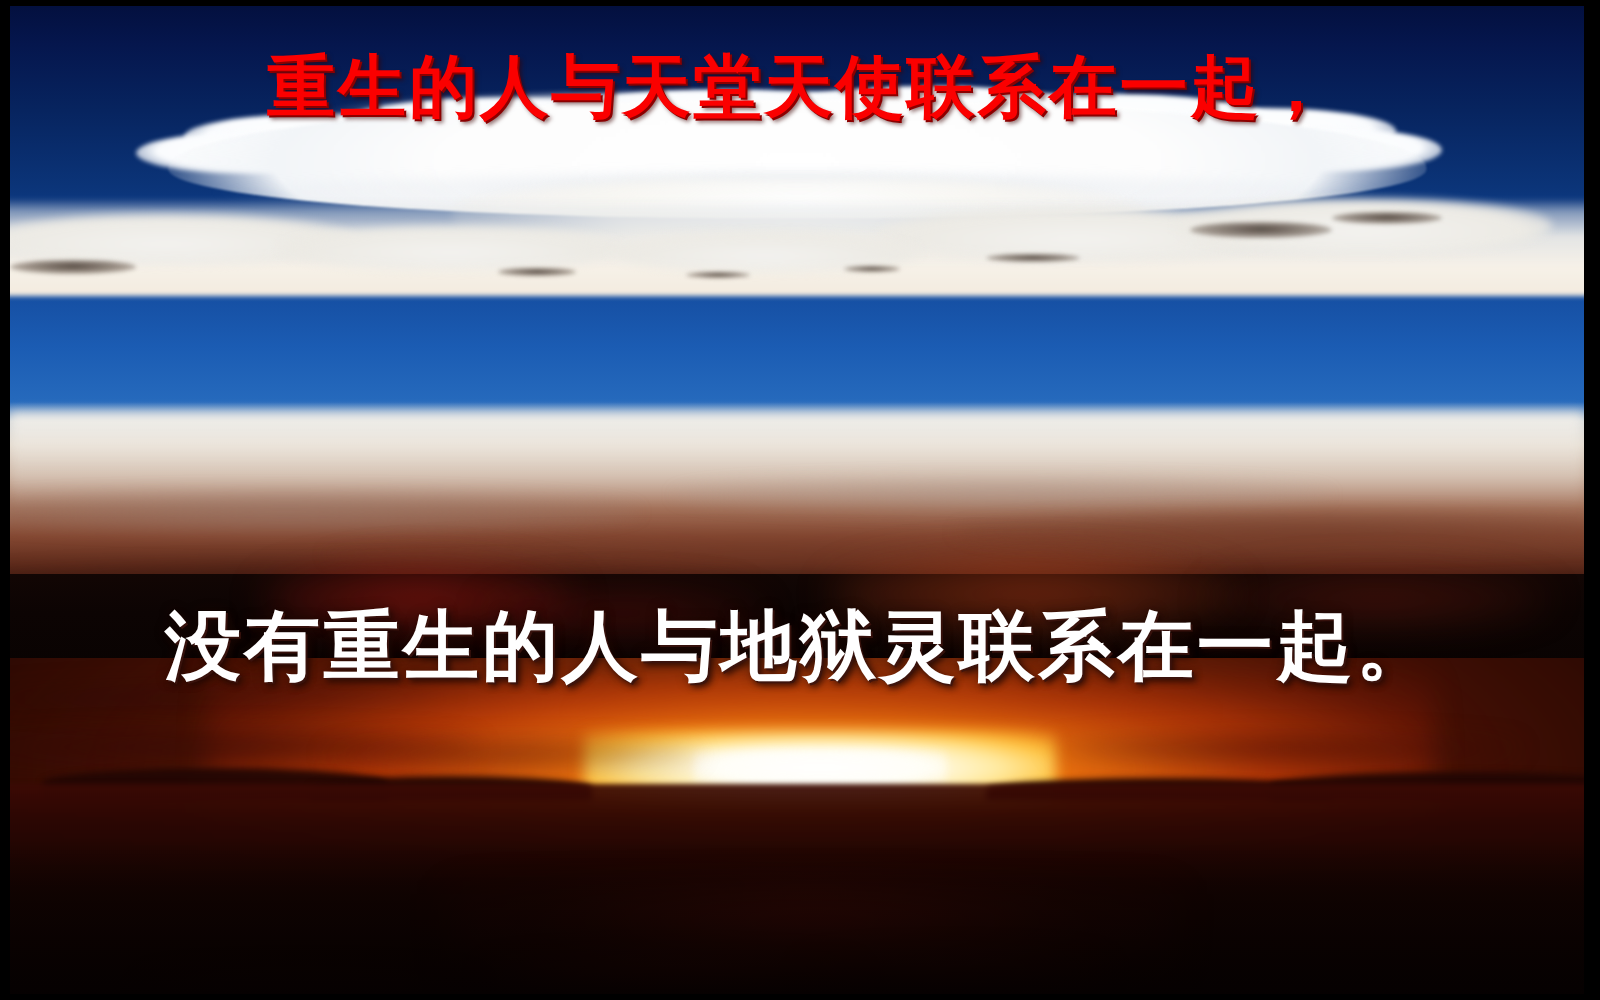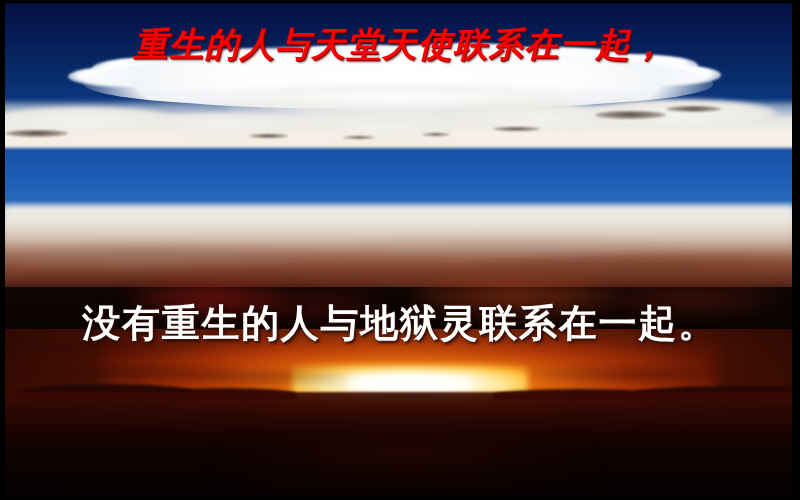--- a/index.html
+++ b/index.html
@@ -302,21 +302,20 @@
     pointer-events:none;
   }
   #caption-top{
     top:22px;
     font-size:34px;
     line-height:44px;
     color:#fb0000;
     text-shadow:
       1px 1px 0 #8c0000,
       2px 2px 2px rgba(60,0,0,.55);
-    font-style: italic;
   }
   #caption-bottom{
     top:298px;
     font-size:38px;
     line-height:50px;
     color:#ffffff;
     text-shadow:
       1px 1px 0 rgba(60,20,14,.85),
       2px 2px 3px rgba(25,6,3,.75),
       0 0 6px rgba(40,10,5,.45);

